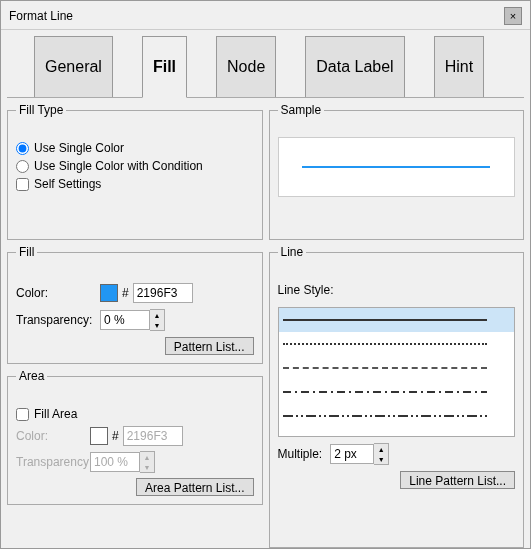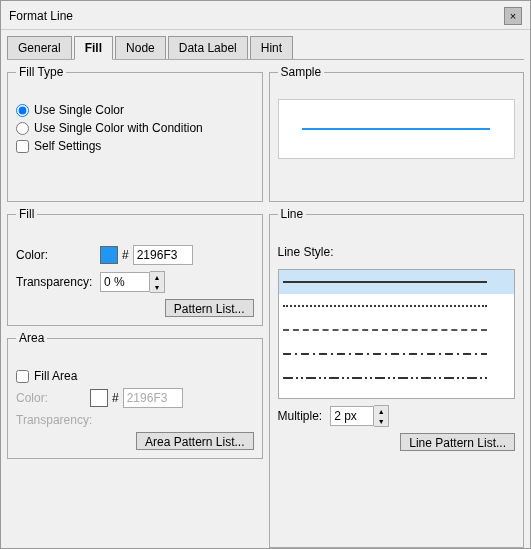--- a/index.html
+++ b/index.html
@@ -56,27 +56,28 @@
       flex-direction: column;
       gap: 6px;
     }
     .right-panel {
       width: 88px;
       display: flex;
       flex-direction: column;
       gap: 4px;
     }
     .tab {
-      padding: 4px 10px;
+      padding: 21px 10px;
       background: #e0e0e0;
       border: 1px solid #999;
       border-bottom: none;
       cursor: pointer;
-      font-size: 12px;
+      font-size: 16px;
       margin-right: 2px;
+      margin-left: 27px;
     }
     .tab.active {
       background: #f0f0f0;
       border-bottom: 1px solid #f0f0f0;
       margin-bottom: -1px;
       z-index: 1;
       font-weight: bold;
     }
     
     .group {
@@ -363,20 +364,27 @@
                 <span class="radio-label">Fill Area</span>
               </div>
               <div class="form-row">
                 <span class="form-label-narrow">Color:</span>
                 <div class="color-box-empty"></div>
                 <span class="hash-label">#</span>
                 <input type="text" class="color-value disabled-input" value="2196F3" style="color: rgb(170, 170, 170);">
               </div>
               <div class="form-row">
                 <span class="form-label-narrow">Transparency:</span>
+                <div class="spinbox spinbox-disabled">
+                  <input type="text" value="100 %" style="color: rgb(170, 170, 170);">
+                  <div class="spin-btns">
+                    <button class="spin-btn" style="color:#aaa;">▲</button>
+                    <button class="spin-btn" style="color:#aaa;">▼</button>
+                  </div>
+                </div>
               </div>
               <div style="display:flex;justify-content:flex-end;">
                 <button class="area-pattern-btn">Area Pattern List...</button>
               </div>
             </div>
           </div>
         </div>
 
         <div class="col-right">
           <div class="group" style="height:100%;">

